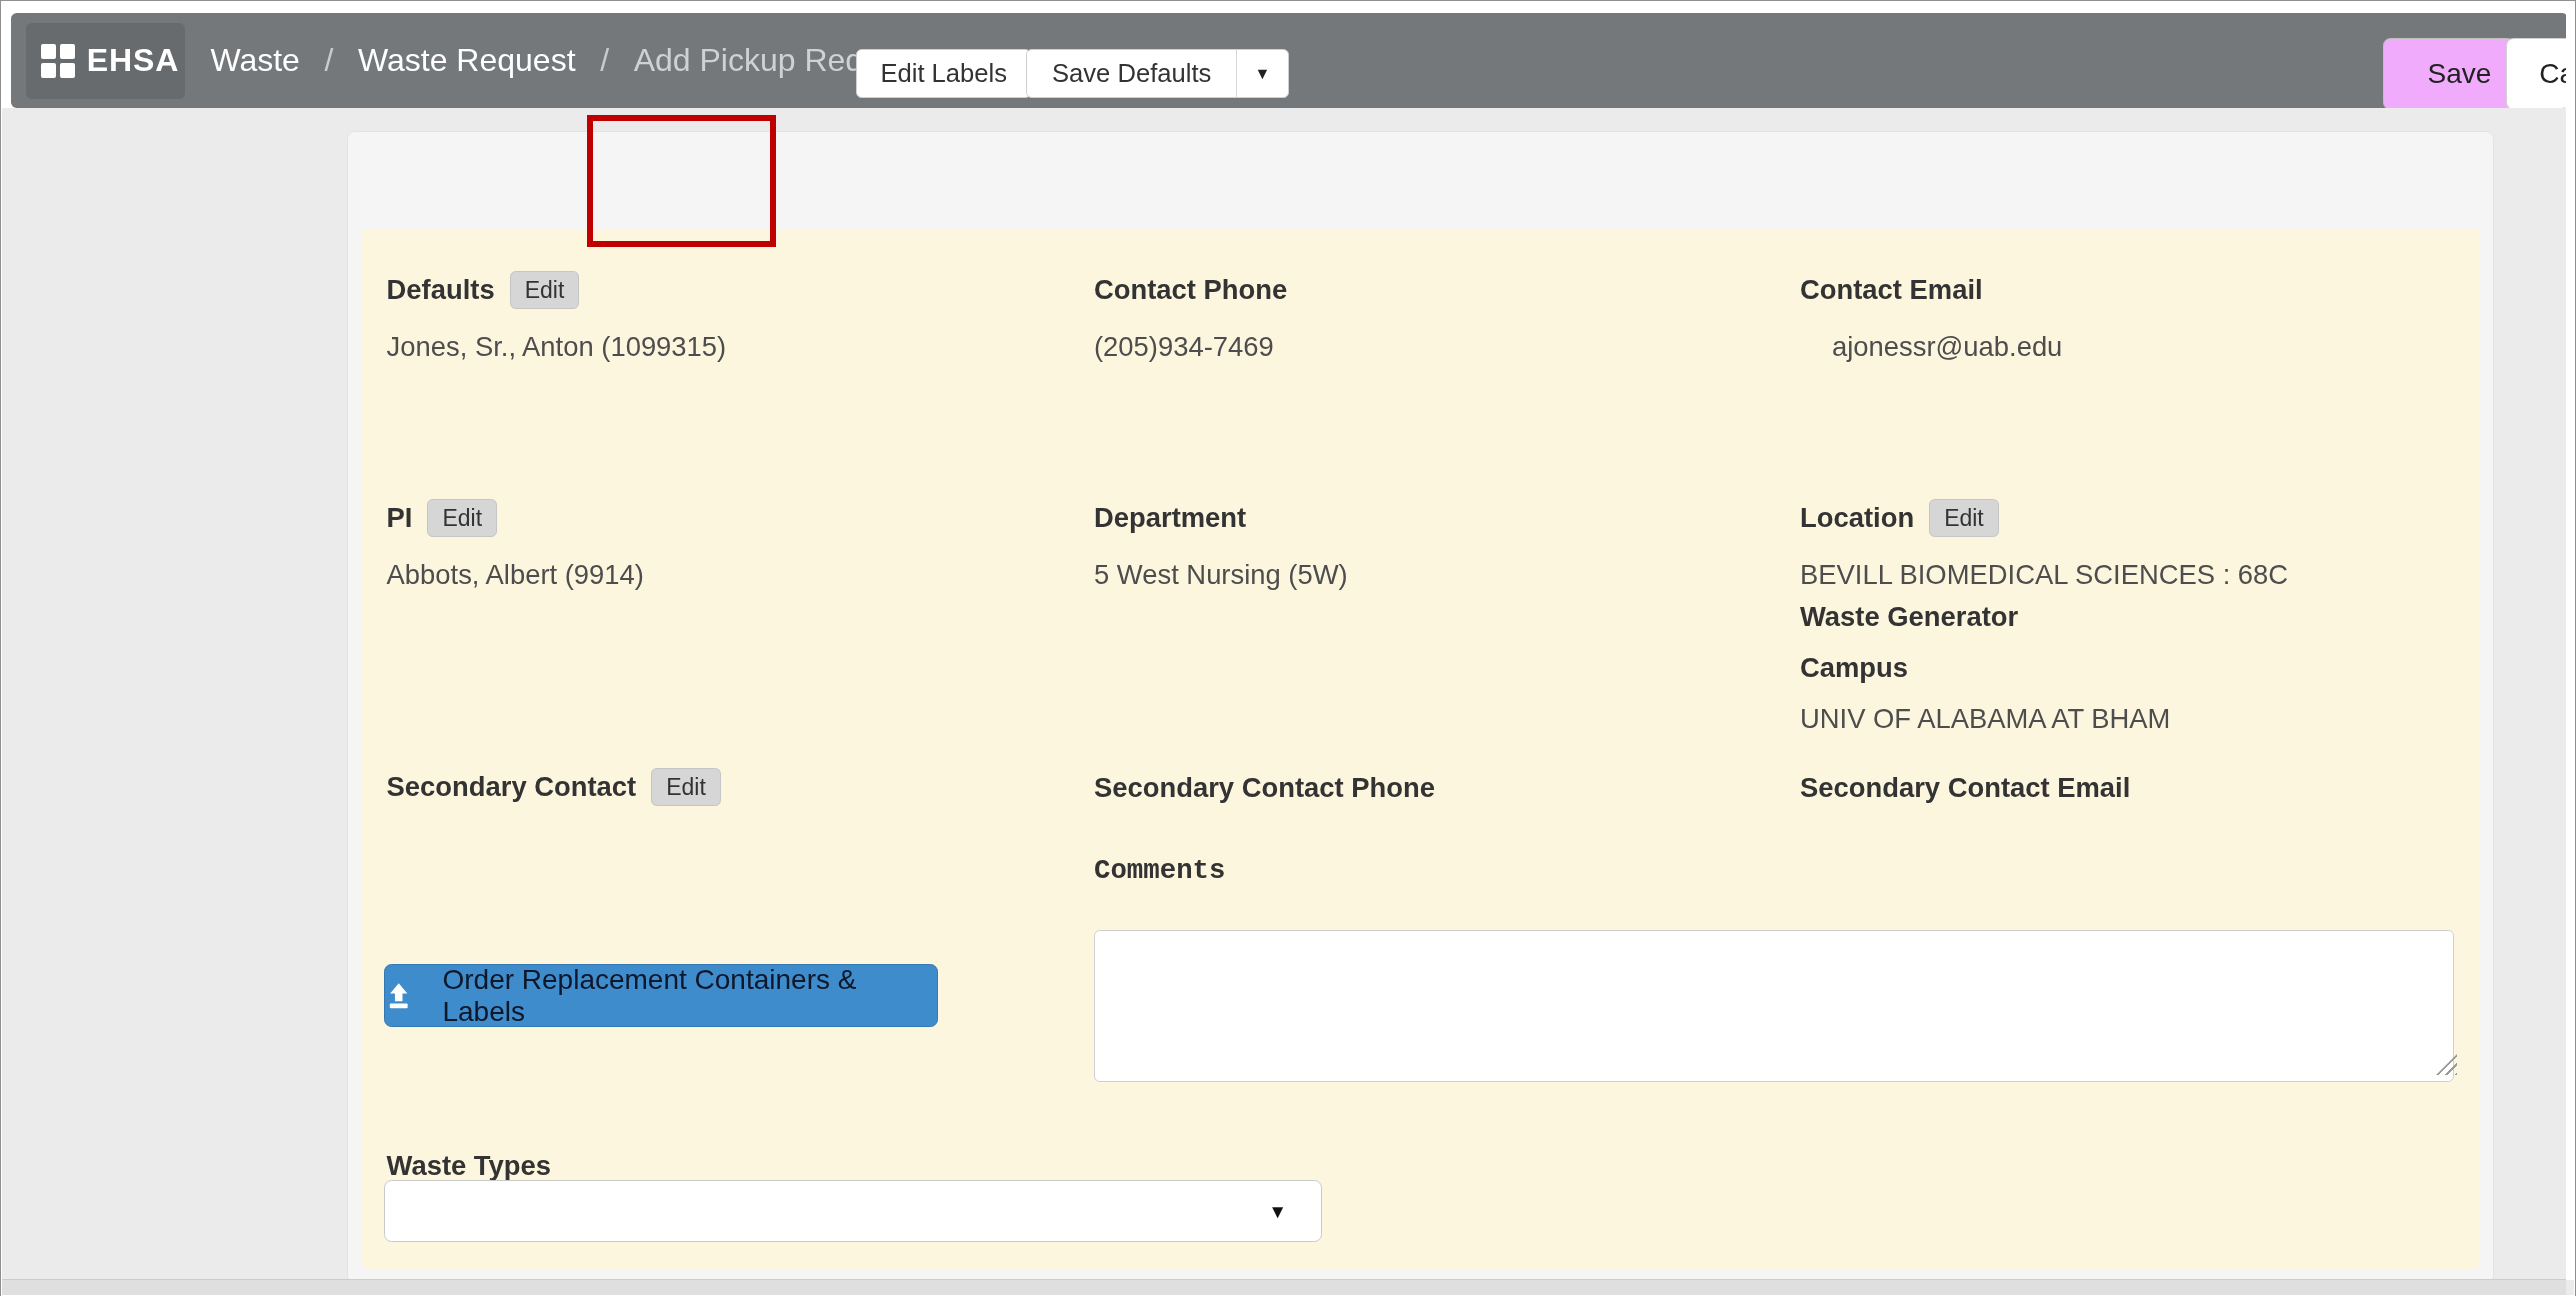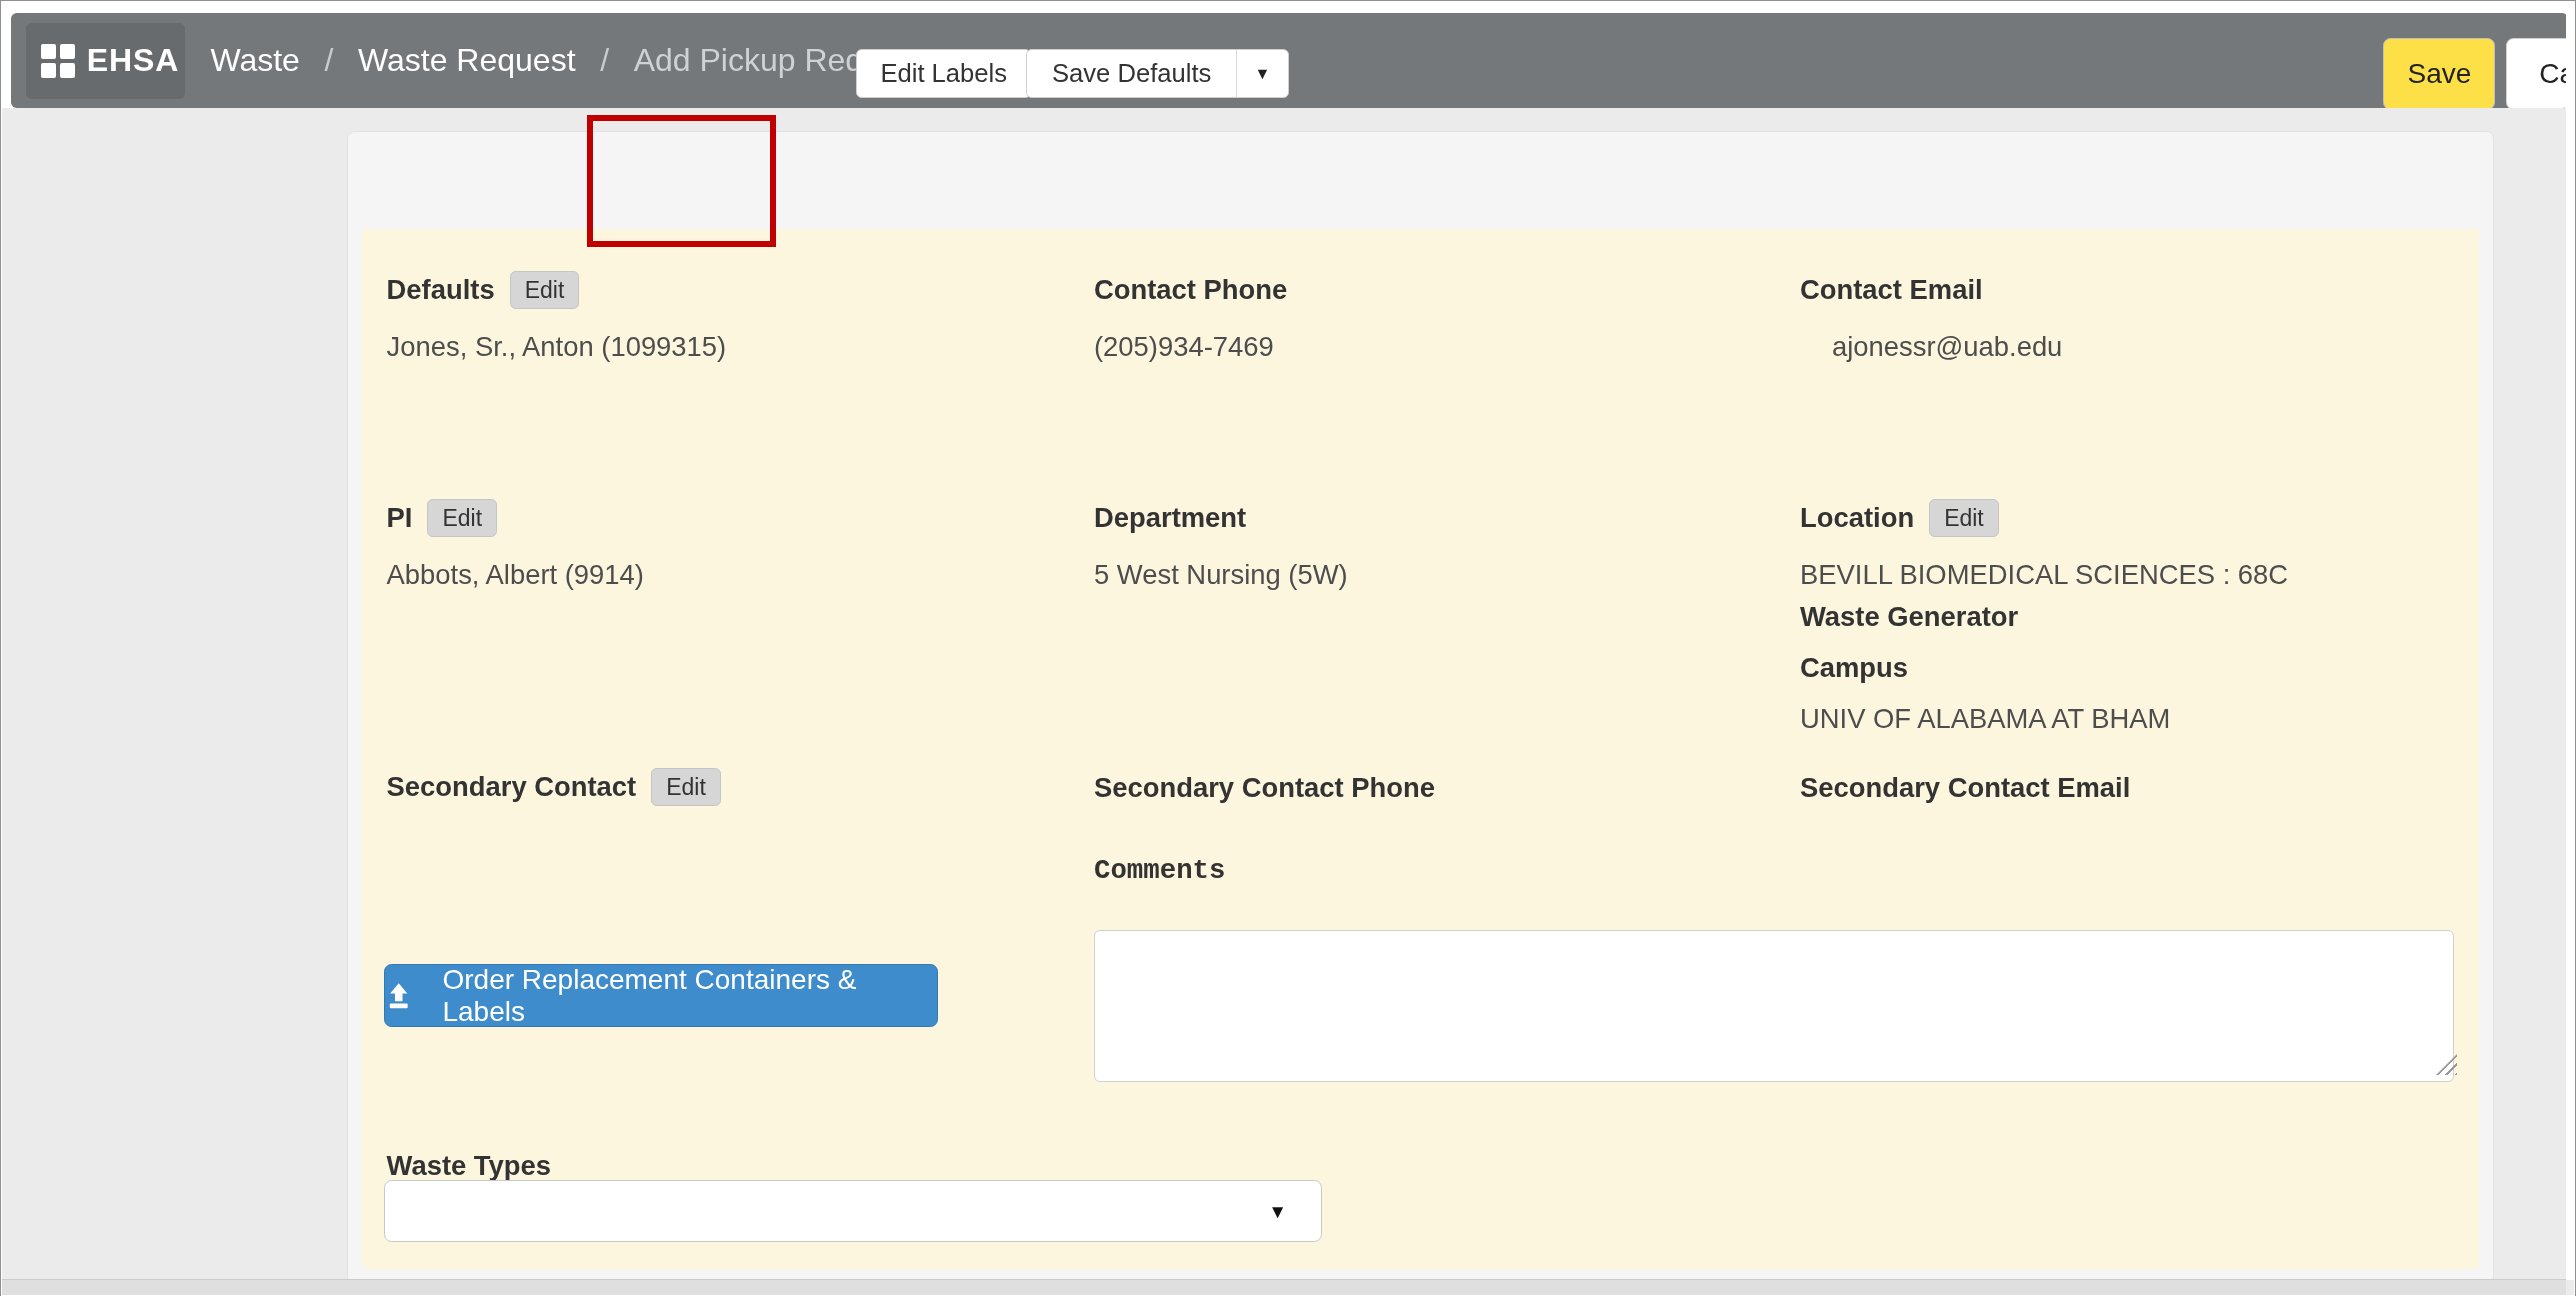--- a/index.html
+++ b/index.html
@@ -26,23 +26,23 @@
   .crumb-sep{color:#c9cbcd;}
   .crumb-current{color:#cfd1d3;}
 
   .nav-btn{position:absolute;top:36px;height:49px;background:#ffffff;border:0.9px solid #cfcfcf;border-radius:5.7px;
            display:flex;align-items:center;font-size:25.6px;color:#333;box-sizing:border-box;cursor:pointer;}
   .btn-edit-labels{left:845px;padding:0 23px;}
   .btn-save-defaults{left:1015px;padding:0;}
   .sd-main{padding:0 24.6px;display:flex;align-items:center;height:100%;}
   .sd-caret{width:51px;height:100%;display:flex;align-items:center;justify-content:center;
             border-left:0.9px solid #d8d8d8;font-size:16px;color:#222;}
-  .btn-save{position:absolute;left:2372px;top:24.6px;width:110px;height:70px;background:#fde047;
+  .btn-save{position:absolute;left:2372px;top:24.6px;width:110px;height:70px;background:#f0abfc;
             border:0.9px solid #bfbfbf;border-radius:7.6px;display:flex;align-items:center;justify-content:center;
-            font-size:28px;color:#222;cursor:pointer;}
+            font-size:28px;color:#222;cursor:pointer;padding-left:20px;}
   .btn-cancel{position:absolute;left:2495px;top:24.6px;width:151px;height:70px;background:#ffffff;
             border:0.9px solid #d0d0d0;border-radius:7.6px;display:flex;align-items:center;justify-content:center;
             font-size:28px;color:#222;cursor:pointer;}
 
   
   .panel{position:absolute;left:347px;top:131px;width:2147px;height:1153px;background:#f5f5f5;
          border:0.9px solid #e3e3e3;border-radius:7.6px;box-sizing:border-box;z-index:5;}
   .panel-header{position:absolute;left:0;top:0;right:0;height:97px;}
   .panel-title{position:absolute;left:39px;top:0;height:97px;display:flex;align-items:center;
                font-size:28px;font-weight:bold;color:#333;}
@@ -58,21 +58,21 @@
               border-radius:0 0 5.7px 5.7px;}
 
   .abs{position:absolute;}
   .field-label{font-size:27.4px;font-weight:bold;color:#333;}
   .field-value{font-size:27.4px;color:#4d4d4d;}
   .label-row{display:flex;align-items:center;gap:15px;}
   .chip{background:#d6d6d6;border:0.9px solid #c5c5c5;border-radius:5.7px;font-size:23px;color:#333;
         padding:6.6px 14px;line-height:1;cursor:pointer;}
 
   .btn-order{position:absolute;left:22px;top:735px;width:552px;height:61px;background:#3e8ccb;
-             border:0.9px solid #3478b2;border-radius:7.6px;color:#ffffff;font-size:28px;
+             border:0.9px solid #3478b2;border-radius:7.6px;color:#0f172a;font-size:28px;
              display:flex;align-items:center;justify-content:center;gap:30px;cursor:pointer;}
   .upload-icon{width:28px;height:28px;fill:#ffffff;}
 
   .comments-box{position:absolute;left:732px;top:701px;width:1360px;height:152px;background:#fff;
                 border:0.9px solid #cfcfcf;border-radius:5.7px;box-sizing:border-box;resize:none;
                 font-size:26.5px;font-family:"Liberation Sans", sans-serif;padding:9.5px;outline:none;}
   .resize-grip{position:absolute;left:2074px;top:825px;width:21px;height:21px;pointer-events:none;
                background:repeating-linear-gradient(315deg,#9a9a9a 0 1.9px,transparent 1.9px 6.6px);
                clip-path:polygon(100% 0,100% 100%,0 100%);}
 

